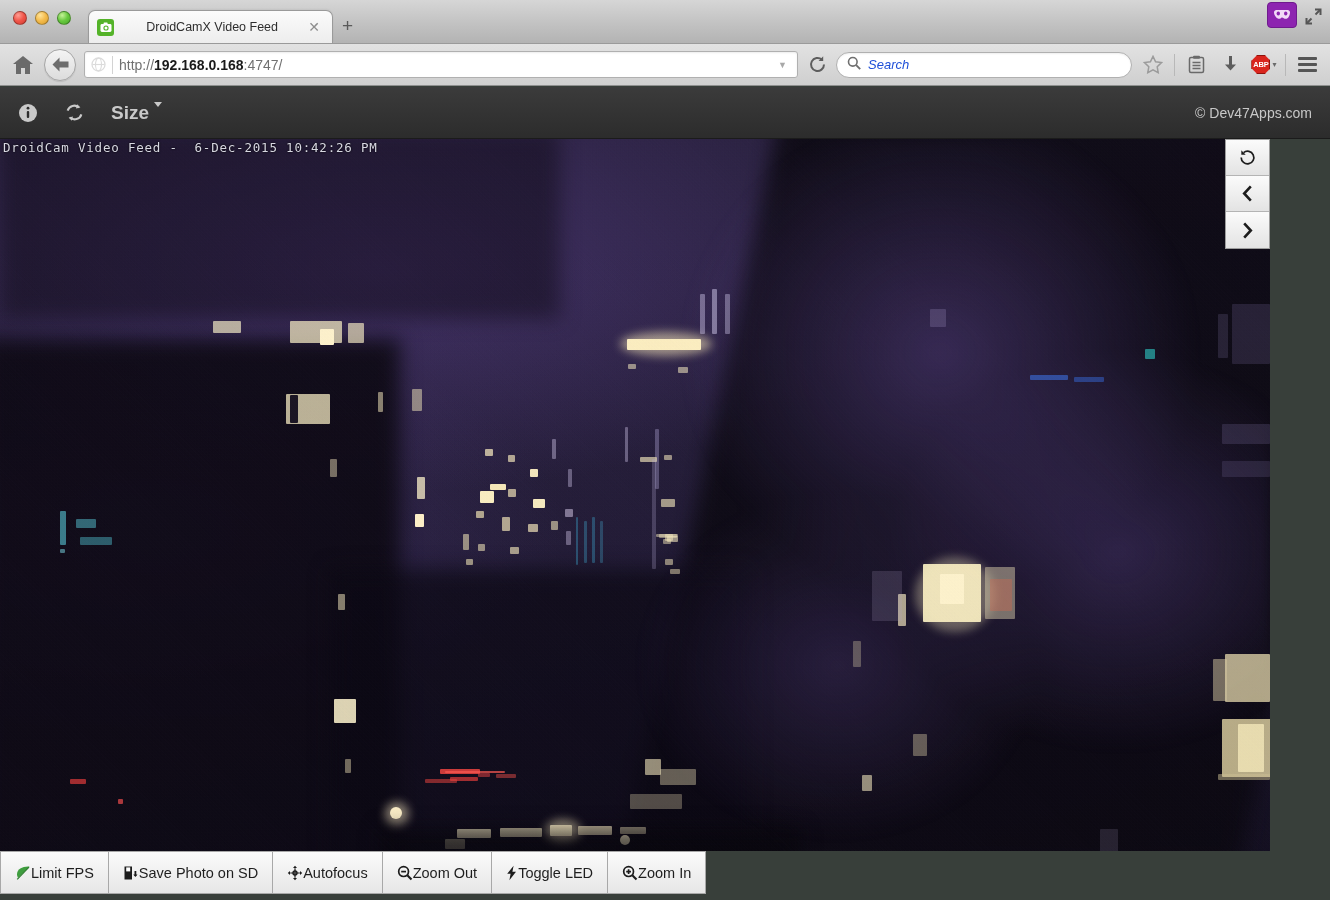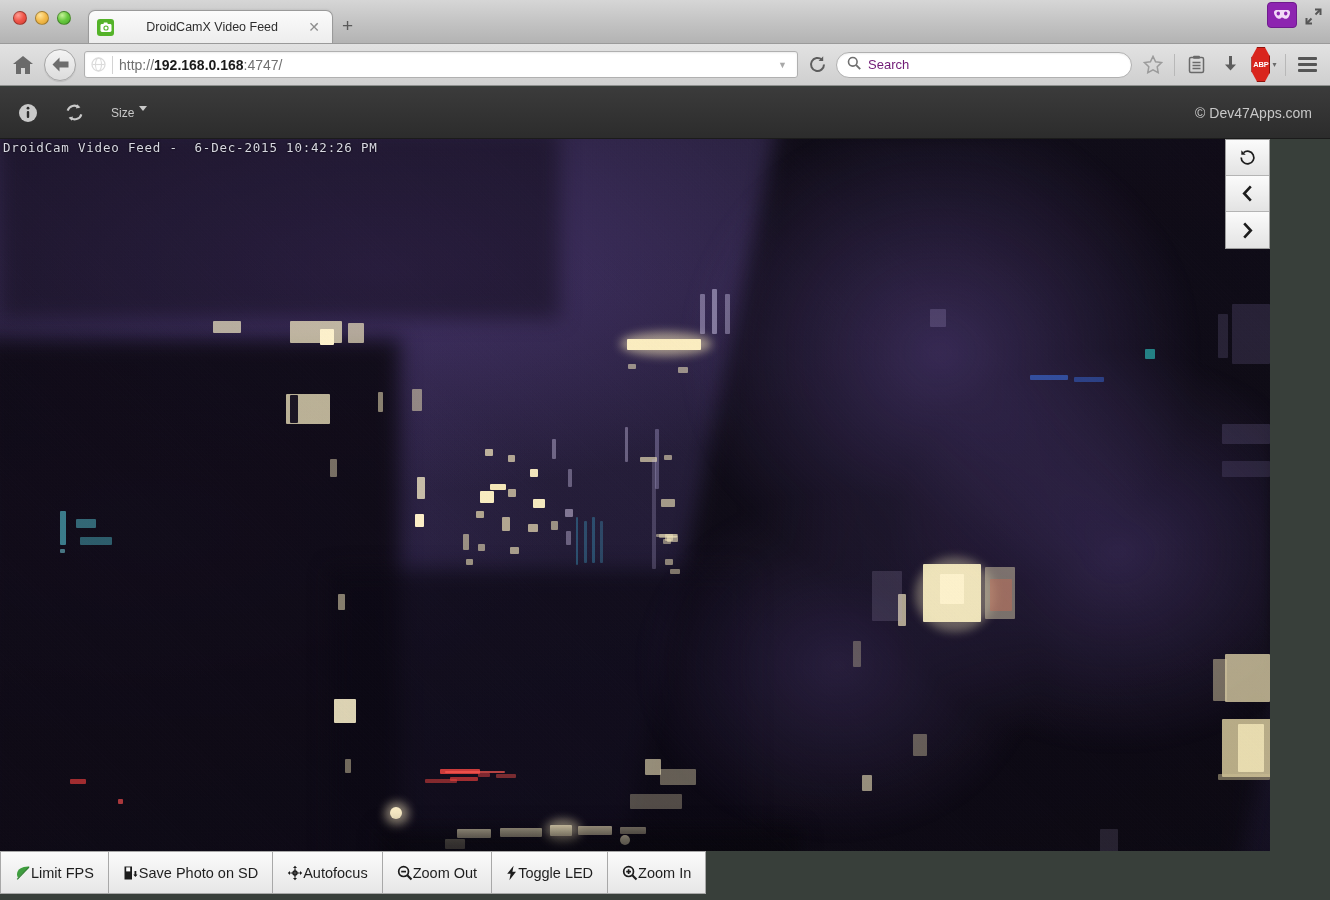--- a/index.html
+++ b/index.html
@@ -102,45 +102,45 @@
   .url-text b { color: #1a1a1a; font-weight: 700; }
   .url-drop { color: #a8a8a8; font-size: 9px; flex: 0 0 auto; padding: 0 4px; }
   .reload-btn { width: 22px; height: 22px; display:flex; align-items:center; justify-content:center; flex:0 0 auto; }
 
   .searchbar {
     width: 296px; height: 26px;
     background: #fff; border: 1px solid #b0b0b0; border-radius: 13px;
     display: flex; align-items: center; padding: 0 10px; gap: 7px;
     box-shadow: inset 0 1px 2px rgba(0,0,0,.07);
   }
-  .search-ph { font-size: 13px; color: #701a75; }
+  .search-ph { font-size: 13px; color: #1d4ed8; font-style: italic; }
   .tb-icon { width: 26px; height: 26px; display:flex; align-items:center; justify-content:center; }
   .tb-sep { width: 1px; height: 22px; background: #b8b8b8; }
   .abp {
-    width: 19px; height: 35px;
+    width: 19px; height: 19px;
     background: #d9251d; color: #fff;
     font-size: 7.5px; font-weight: 700; letter-spacing: -.2px;
     display: flex; align-items: center; justify-content: center;
     clip-path: polygon(30% 0, 70% 0, 100% 30%, 100% 70%, 70% 100%, 30% 100%, 0 70%, 0 30%);
     border: 1px solid #8e130d;
   }
   .caret-sm { font-size: 8px; color: #6a6a6a; margin-left: 2px; }
   .hamburger { display: flex; flex-direction: column; gap: 3px; }
   .hamburger i { display: block; width: 19px; height: 3px; background: #555; border-radius: 1px; }
 
   
   .page { position: absolute; top: 87px; left: 0; right: 0; bottom: 0; background: #383f3a; }
 
   .dc-toolbar {
     height: 52px; background: linear-gradient(to bottom, #3b3b3b 0%, #2c2c2c 100%);
     display: flex; align-items: center; padding: 0 18px;
     border-bottom: 1px solid #1b1b1b;
   }
   .dc-tool { display: flex; align-items: center; justify-content: center; margin-right: 26px; }
-  .dc-size { color: #c9c9c9; font-size: 12px; display: flex; align-items: flex-start; gap: 5px; }
+  .dc-size { color: #c9c9c9; font-size: 19px; display: flex; align-items: flex-start; gap: 5px; font-weight: bold; }
   .dc-size .caret { border-left: 4.5px solid transparent; border-right: 4.5px solid transparent; border-top: 5px solid #c9c9c9; }
   .dc-credit { margin-left: auto; color: #c8c8c8; font-size: 14px; }
 
   
   .video-wrap { position: relative; width: 1270px; height: 712px; overflow: hidden; background: #0a0712; }
   .video { position: absolute; inset: 0; }
 
   .sky {
     position: absolute; inset: 0;
     background:

